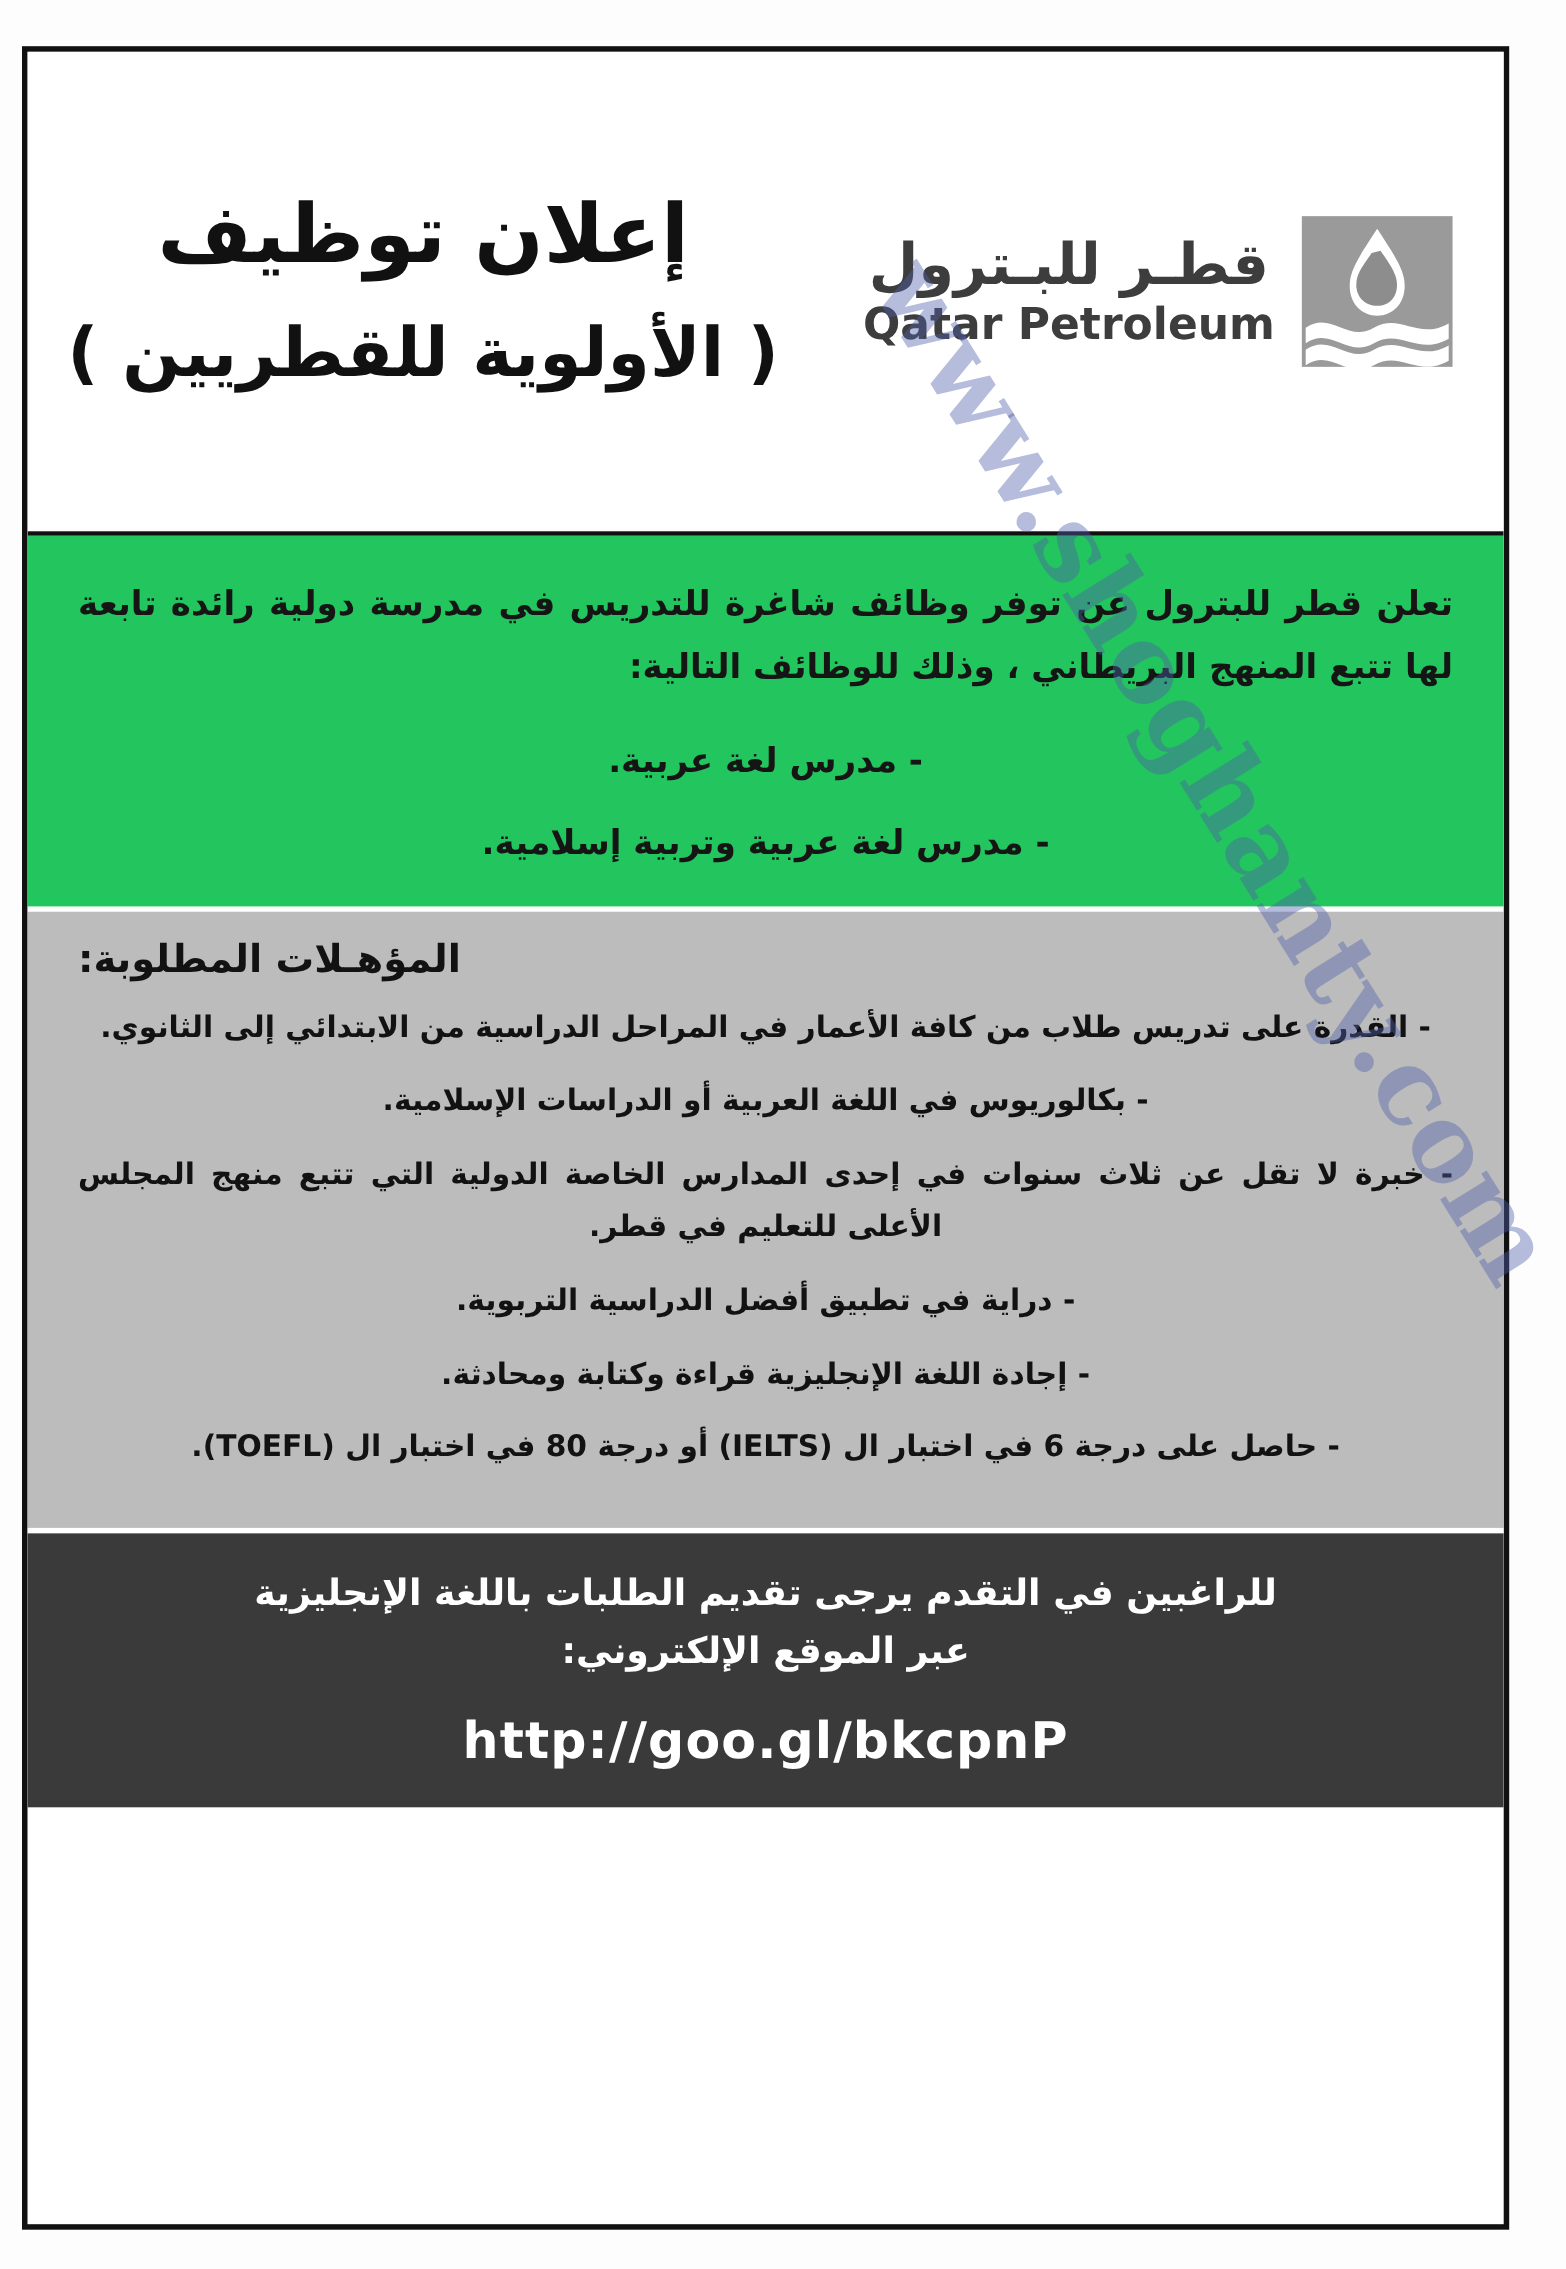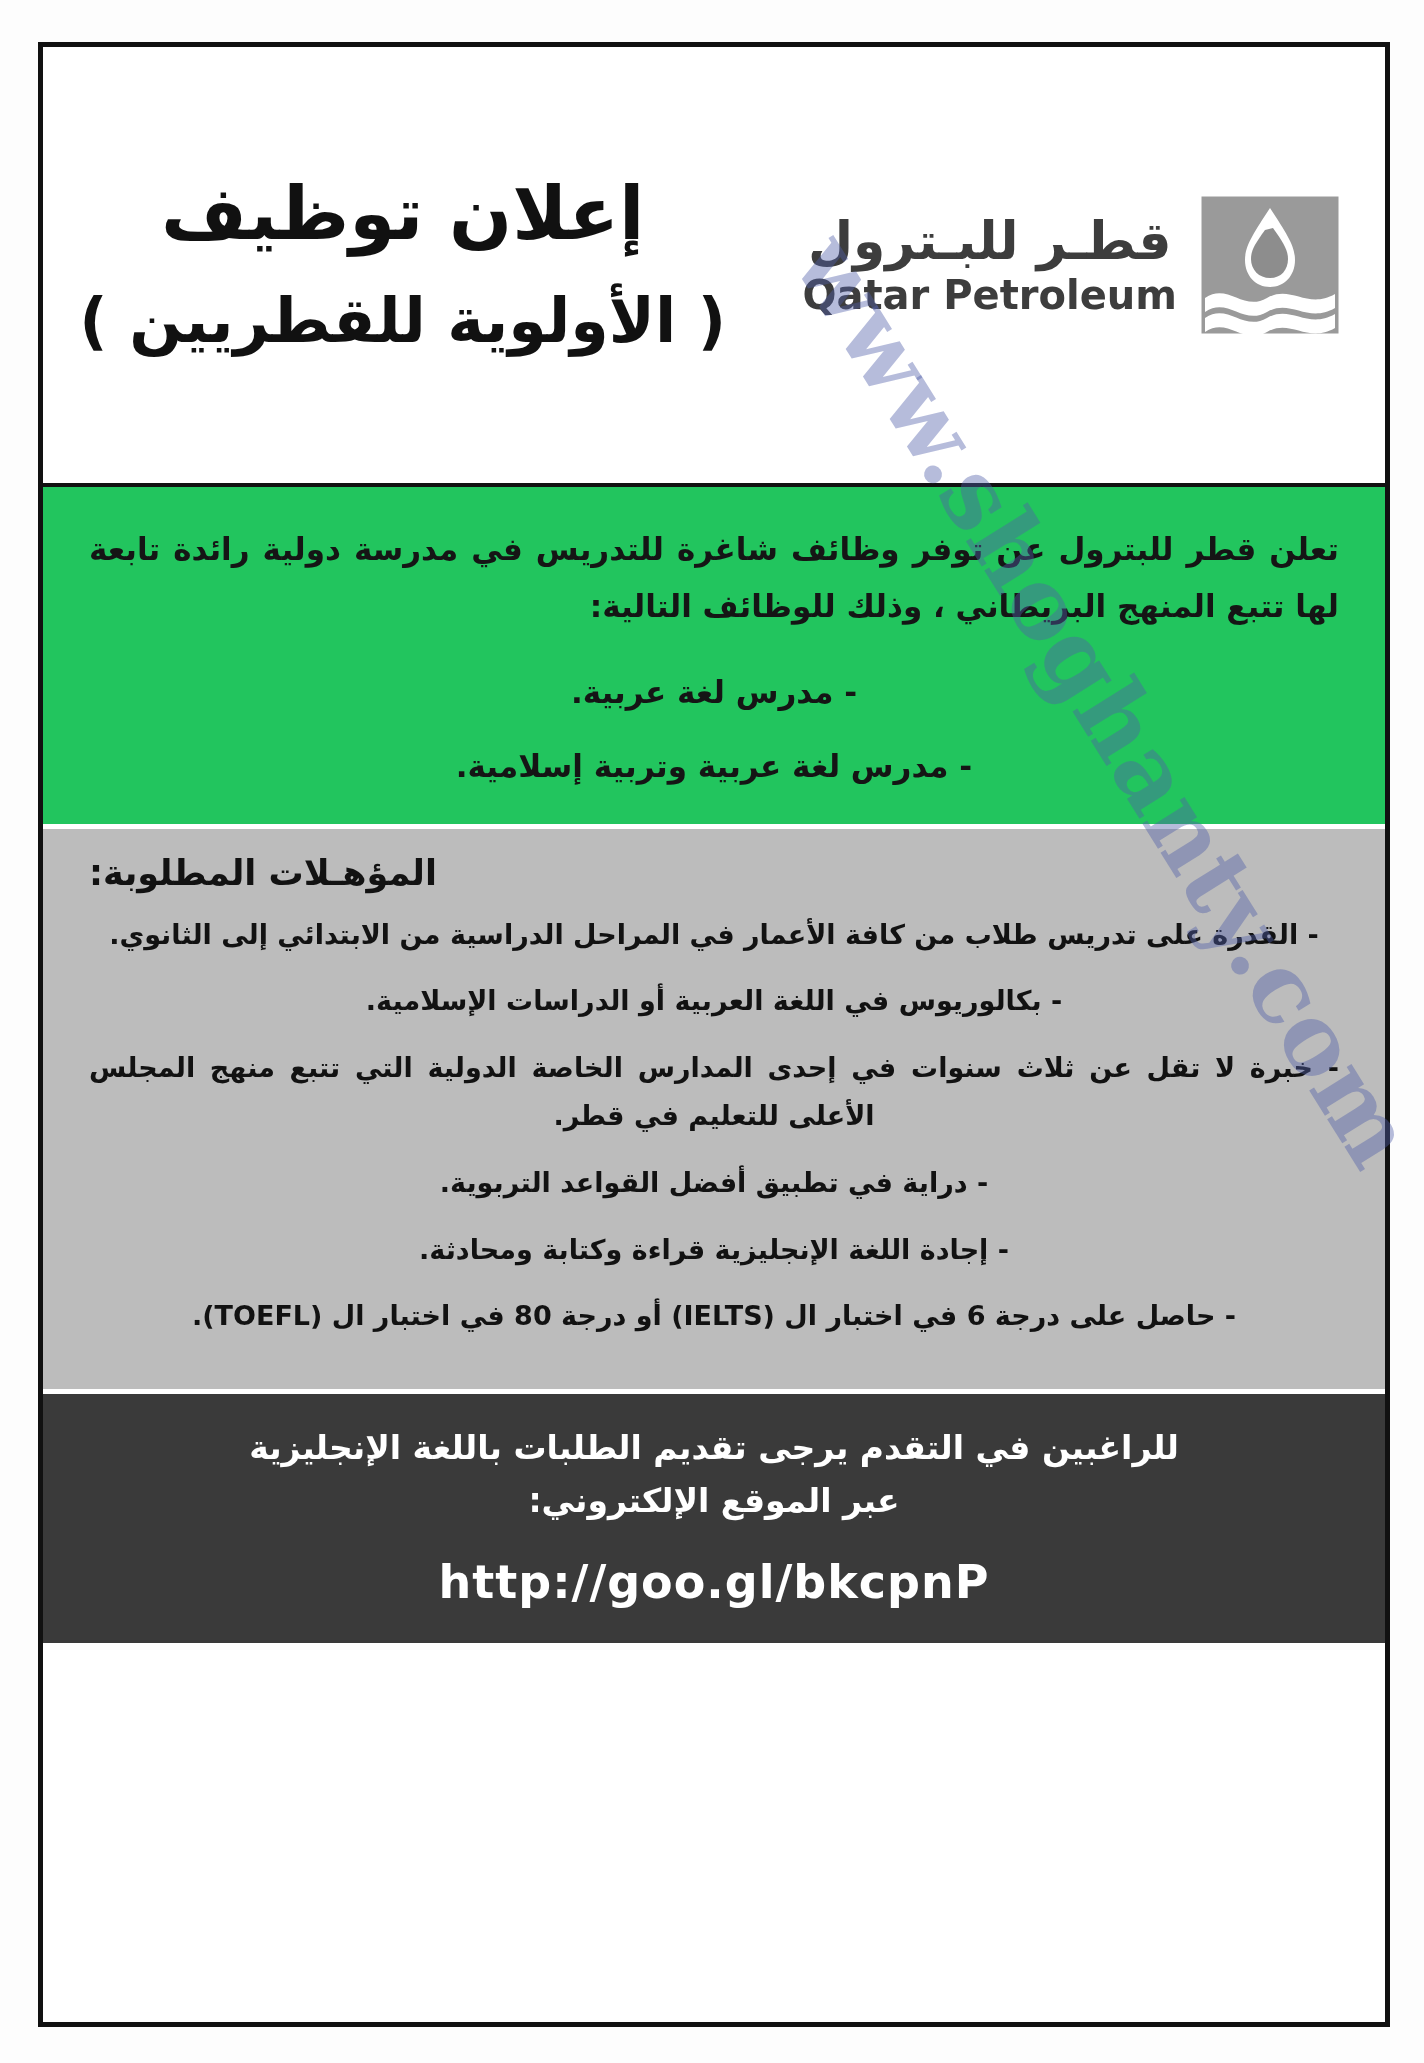--- a/index.html
+++ b/index.html
@@ -11,21 +11,21 @@
   .page {
     position: relative;
     width: 1424px;
     height: 2063px;
     background: #fdfdfd;
     overflow: hidden;
   }
   
   .ad {
     position: absolute;
-    left: 38px;
+    left: 20px;
     top: 42px;
     width: 1352px;
     height: 1985px;
     border: 5px solid #111111;
     background: #ffffff;
     box-sizing: border-box;
     overflow: hidden;
   }
   
   .header {
@@ -218,21 +218,21 @@
       <div class="intro-lead">تعلن قطر للبترول عن توفر وظائف شاغرة للتدريس في مدرسة دولية رائدة تابعة لها تتبع المنهج البريطاني ، وذلك للوظائف التالية:</div>
       <div class="job-item">- مدرس لغة عربية.</div>
       <div class="job-item">- مدرس لغة عربية وتربية إسلامية.</div>
     </div>
 
     <div class="sect-quals">
       <div class="quals-title">المؤهـلات المطلوبة:</div>
       <div class="qual-item">- القدرة على تدريس طلاب من كافة الأعمار في المراحل الدراسية من الابتدائي إلى الثانوي.</div>
       <div class="qual-item">- بكالوريوس في اللغة العربية أو الدراسات الإسلامية.</div>
       <div class="qual-item multiline">- خبرة لا تقل عن ثلاث سنوات في إحدى المدارس الخاصة الدولية التي تتبع منهج المجلس الأعلى للتعليم في قطر.</div>
-      <div class="qual-item">- دراية في تطبيق أفضل القواعد التربوية.</div>
+      <div class="qual-item">- دراية في تطبيق أفضل الدراسية التربوية.</div>
       <div class="qual-item">- إجادة اللغة الإنجليزية قراءة وكتابة ومحادثة.</div>
       <div class="qual-item">- حاصل على درجة 6 في اختبار ال (IELTS) أو درجة 80 في اختبار ال (TOEFL).</div>
     </div>
 
     <div class="sect-footer">
       <div class="footer-line">للراغبين في التقدم يرجى تقديم الطلبات باللغة الإنجليزية</div>
       <div class="footer-line">عبر الموقع الإلكتروني:</div>
       <div class="footer-url">http://goo.gl/bkcpnP</div>
     </div>
 

